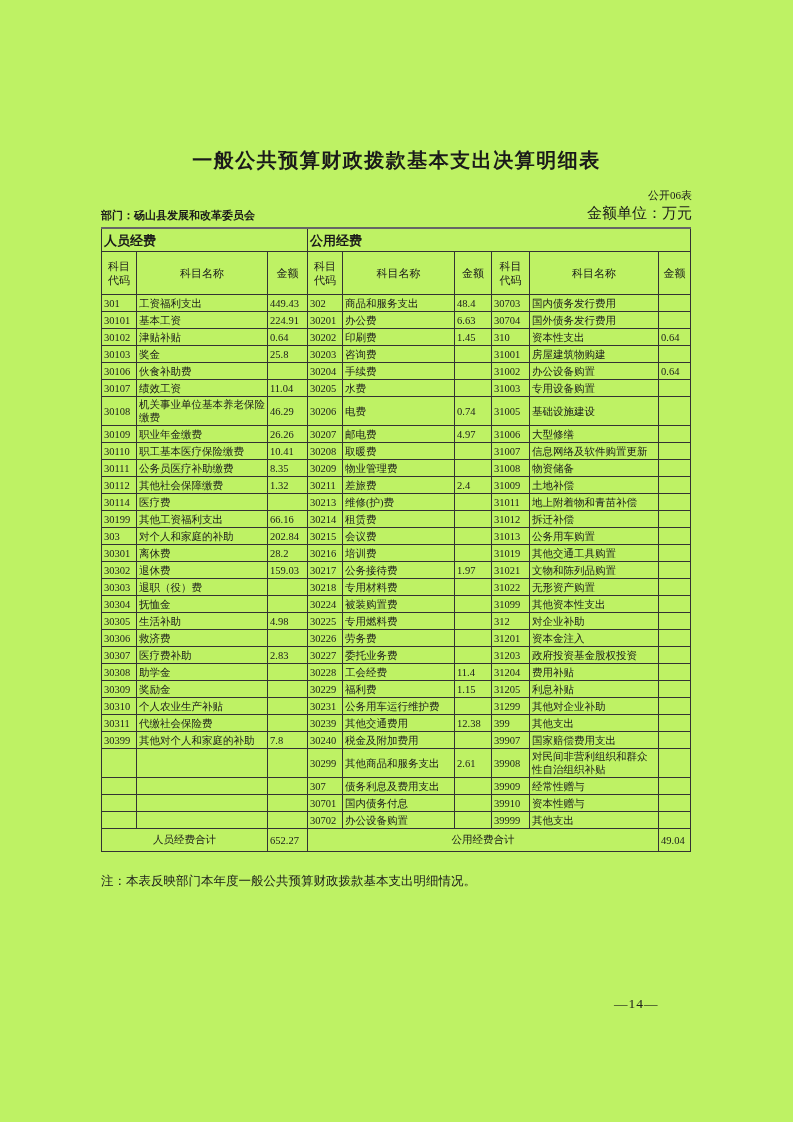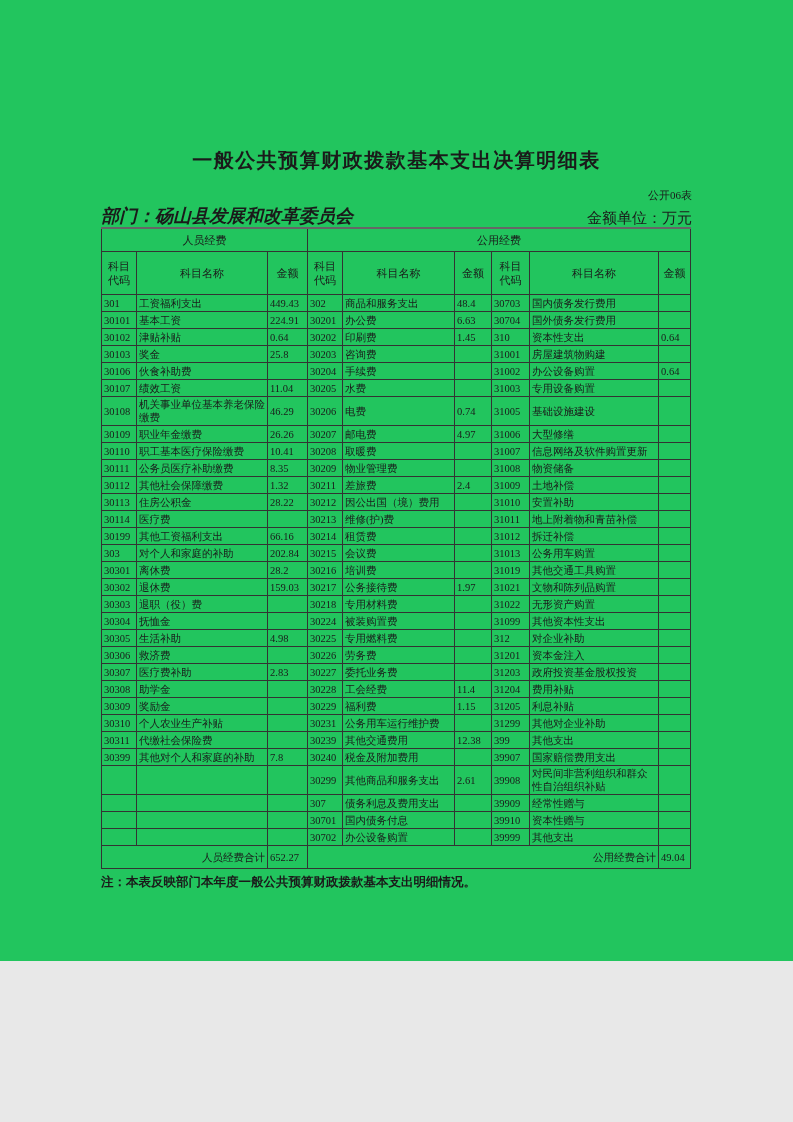--- a/index.html
+++ b/index.html
@@ -1,71 +1,71 @@
 <!DOCTYPE html>
 <html><head>
 <meta charset="utf-8">
 <style>
   html,body { margin:0; padding:0; background:#e8e8e8; }
   .page {
     position:relative;
-    width:793px; height:961px;
+    width:793px; height:1122px;
     margin:0 auto;
-    background:#22c55e;
+    background:#bef264;
     font-family:"Liberation Serif","DejaVu Serif",serif;
     color:#1a1a1a;
     overflow:hidden;
   }
   .title {
     position:absolute; top:147px; left:0; right:0;
     text-align:center;
     font-family:"Liberation Sans","DejaVu Sans",sans-serif;
     font-size:20px; font-weight:bold; letter-spacing:1.5px;
   }
   .form-code {
     position:absolute; top:188px; right:101px;
     font-size:11px;
   }
   .dept-row {
     position:absolute; top:204px; left:101px; width:591px;
     display:flex; justify-content:space-between; align-items:flex-end;
   }
-  .dept { font-size:18px; font-weight:bold;font-style:italic; }
+  .dept { font-size:11px; font-weight:bold; }
   .unit { font-size:15px; }
   .table-wrap { position:absolute; top:227px; left:101px; width:591px; }
   table.budget {
     border-collapse:collapse;
     table-layout:fixed;
     width:589px;
     border:1.5px solid #222;
   }
   table.budget th, table.budget td {
     border:1px solid #333;
     font-size:10.5px;
     line-height:13px;
     padding:1px 2px;
     vertical-align:middle;
     overflow:hidden;
     word-break:break-all;
   }
   tr.group-row th {
-    height:20px; font-size:11px; font-weight:normal;
-    text-align:center; border-top:2px solid #666;
+    height:20px; font-size:13px; font-weight:bold;
+    text-align:left; border-top:2px solid #666;
   }
   tr.head-row th {
     height:40px; font-size:11px; font-weight:normal; text-align:center;
   }
   .hdr-narrow span { display:inline-block; width:24px; line-height:14px; }
   tbody tr { height:17px; }
   td.f-code  { padding-left:3px; text-align:left; }
   td.f-name  { padding-left:10px; text-align:left; }
   td.f-amount{ padding-left:2px; text-align:left; }
   tr.footer-row td { height:20px; }
-  td.total-label { text-align:right; font-size:11px; }
-  .note { margin-top:5px; font-size:12.5px; font-weight:bold; }
+  td.total-label { text-align:center; font-size:11px;font-family:Liberation Mono, monospace; }
+  .note { margin-top:21px; font-size:12.5px; font-weight:normal; }
   .page-num {
     position:absolute; top:996px; left:614px;
     font-size:13.5px; letter-spacing:1px;
   }
 </style>
 </head>
 <body>
 
 <div class="page">
 
@@ -224,31 +224,20 @@
             <td class="f-name">其他社会保障缴费</td>
             <td class="f-amount">1.32</td>
             <td class="f-code">30211</td>
             <td class="f-name">差旅费</td>
             <td class="f-amount">2.4</td>
             <td class="f-code">31009</td>
             <td class="f-name">土地补偿</td>
             <td class="f-amount"></td>
           </tr>
           <tr>
-            <td class="f-code">30113</td>
-            <td class="f-name">住房公积金</td>
-            <td class="f-amount">28.22</td>
-            <td class="f-code">30212</td>
-            <td class="f-name">因公出国（境）费用</td>
-            <td class="f-amount"></td>
-            <td class="f-code">31010</td>
-            <td class="f-name">安置补助</td>
-            <td class="f-amount"></td>
-          </tr>
-          <tr>
             <td class="f-code">30114</td>
             <td class="f-name">医疗费</td>
             <td class="f-amount"></td>
             <td class="f-code">30213</td>
             <td class="f-name">维修(护)费</td>
             <td class="f-amount"></td>
             <td class="f-code">31011</td>
             <td class="f-name">地上附着物和青苗补偿</td>
             <td class="f-amount"></td>
           </tr>

